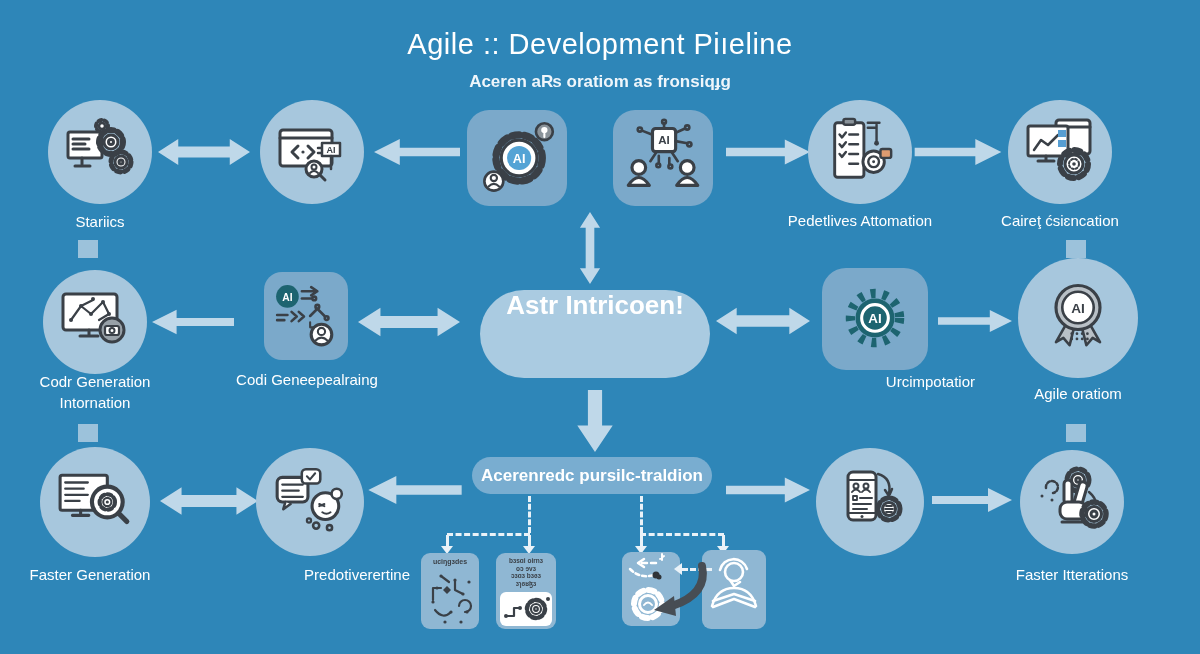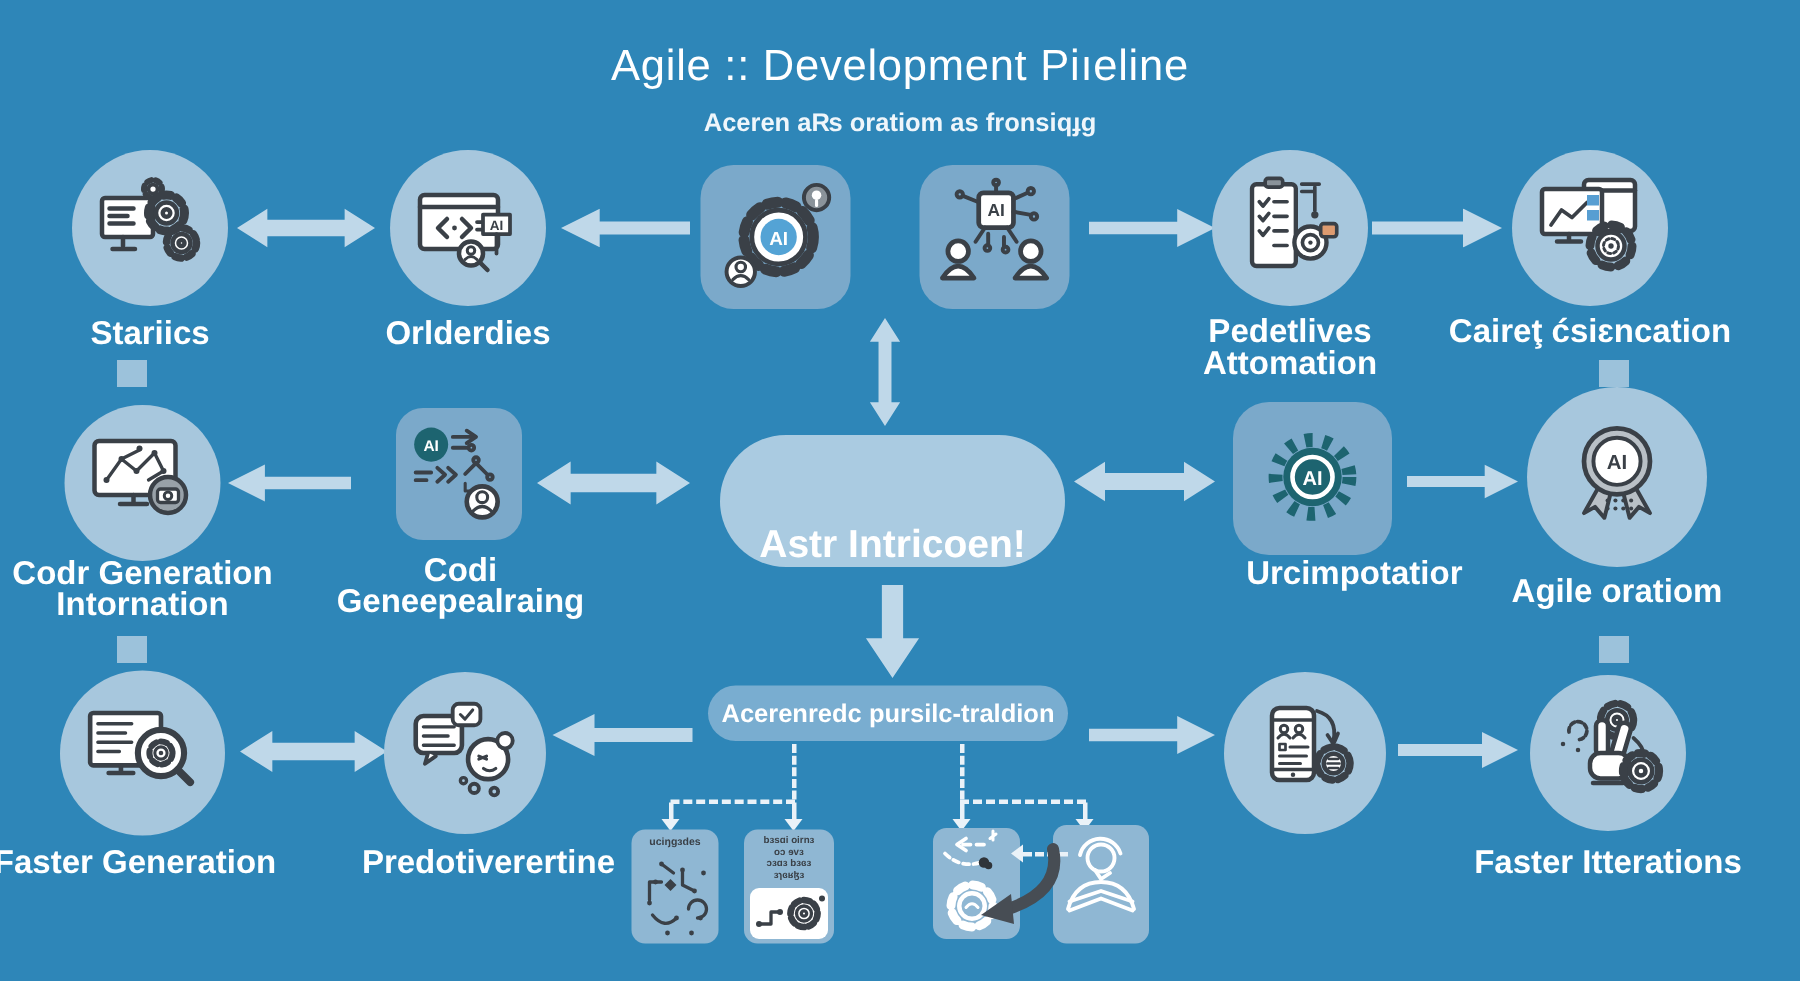--- a/index.html
+++ b/index.html
@@ -11,26 +11,26 @@
   body{font-family:"Liberation Sans",sans-serif;background:#222;}
   .canvas{position:relative;width:1200px;height:654px;background:var(--bg);overflow:hidden;}
   .title{position:absolute;left:0;top:28px;width:100%;text-align:center;color:var(--white);
          font-size:29px;font-weight:normal;letter-spacing:.5px;}
   .subtitle{position:absolute;left:0;top:72px;width:100%;text-align:center;color:#EFF6FB;
             font-size:17px;font-weight:bold;}
   .circle{position:absolute;border-radius:50%;background:var(--circle);
           display:flex;align-items:center;justify-content:center;}
   .tile{position:absolute;background:var(--tile);display:flex;align-items:center;justify-content:center;}
   .node{position:absolute;left:480px;top:290px;width:230px;height:88px;border-radius:44px;
-        background:var(--node);display:flex;align-items:flex-end;justify-content:center;
+        background:var(--node);display:flex;align-items:flex-start;justify-content:center;
         color:var(--white);font-size:26px;font-weight:bold;}
   .pill{position:absolute;left:472px;top:457px;width:240px;height:37px;border-radius:19px;
         background:var(--pill);display:flex;align-items:center;justify-content:center;
         color:var(--white);font-size:17px;font-weight:bold;}
-  .lbl{position:absolute;text-align:center;color:var(--white);font-size:22px;font-weight:bold;line-height:21px;}
+  .lbl{position:absolute;text-align:center;color:var(--white);font-size:15px;font-weight:normal;line-height:21px;}
   .arrow{position:absolute;}
   .stub{position:absolute;width:20px;height:18px;background:#9CC2DB;}
   .dv{position:absolute;border-left:3px dashed var(--dash);}
   .dh{position:absolute;border-top:3px dashed var(--dash);}
   .dhead-down{position:absolute;width:0;height:0;border-left:6px solid transparent;
               border-right:6px solid transparent;border-top:8px solid var(--dash);}
   .dhead-left{position:absolute;width:0;height:0;border-top:6px solid transparent;
               border-bottom:6px solid transparent;border-right:8px solid var(--dash);}
   .btile{position:absolute;background:var(--tile2);border-radius:9px;}
   .btile .cap{position:absolute;left:0;top:5px;width:100%;text-align:center;color:var(--ink);
@@ -79,21 +79,20 @@
         <rect x="46" y="27" width="18" height="13" fill="#fff" stroke-width="2.5"></rect>
         <path d="M55,40 v13" stroke-width="2.5"></path>
         <circle cx="38" cy="53" r="8" fill="#fff"></circle>
         <circle cx="38" cy="51" r="2.5" stroke-width="2"></circle>
         <path d="M34,57 q4,-4 8,0" stroke-width="2"></path>
         <path d="M44,59 l5,5"></path>
       </g>
       <text x="55" y="37" font-size="9" fill="#3A4047" text-anchor="middle">AI</text>
     </svg>
   </div>
-  <div class="lbl" style="left:232px;top:211px;width:160px;">Orlderdies</div>
 
   <svg class="arrow" style="left:374px;top:139px;" width="86" height="26" viewBox="0 0 100 30">
     <polygon fill="var(--arrow)" points="100,10 30,10 30,0 0,15 30,30 30,20 100,20"></polygon>
   </svg>
 
   <div class="tile" style="left:467px;top:110px;width:100px;height:96px;border-radius:22px;">
     <svg width="80" height="80" viewBox="0 0 76 76">
       <g stroke="#3A4047" stroke-width="3" fill="none" stroke-linecap="round" stroke-linejoin="round">
         <circle cx="40" cy="38" r="22" stroke-width="7" stroke-dasharray="7 5"></circle>
         <circle cx="40" cy="38" r="17" fill="#fff"></circle>

